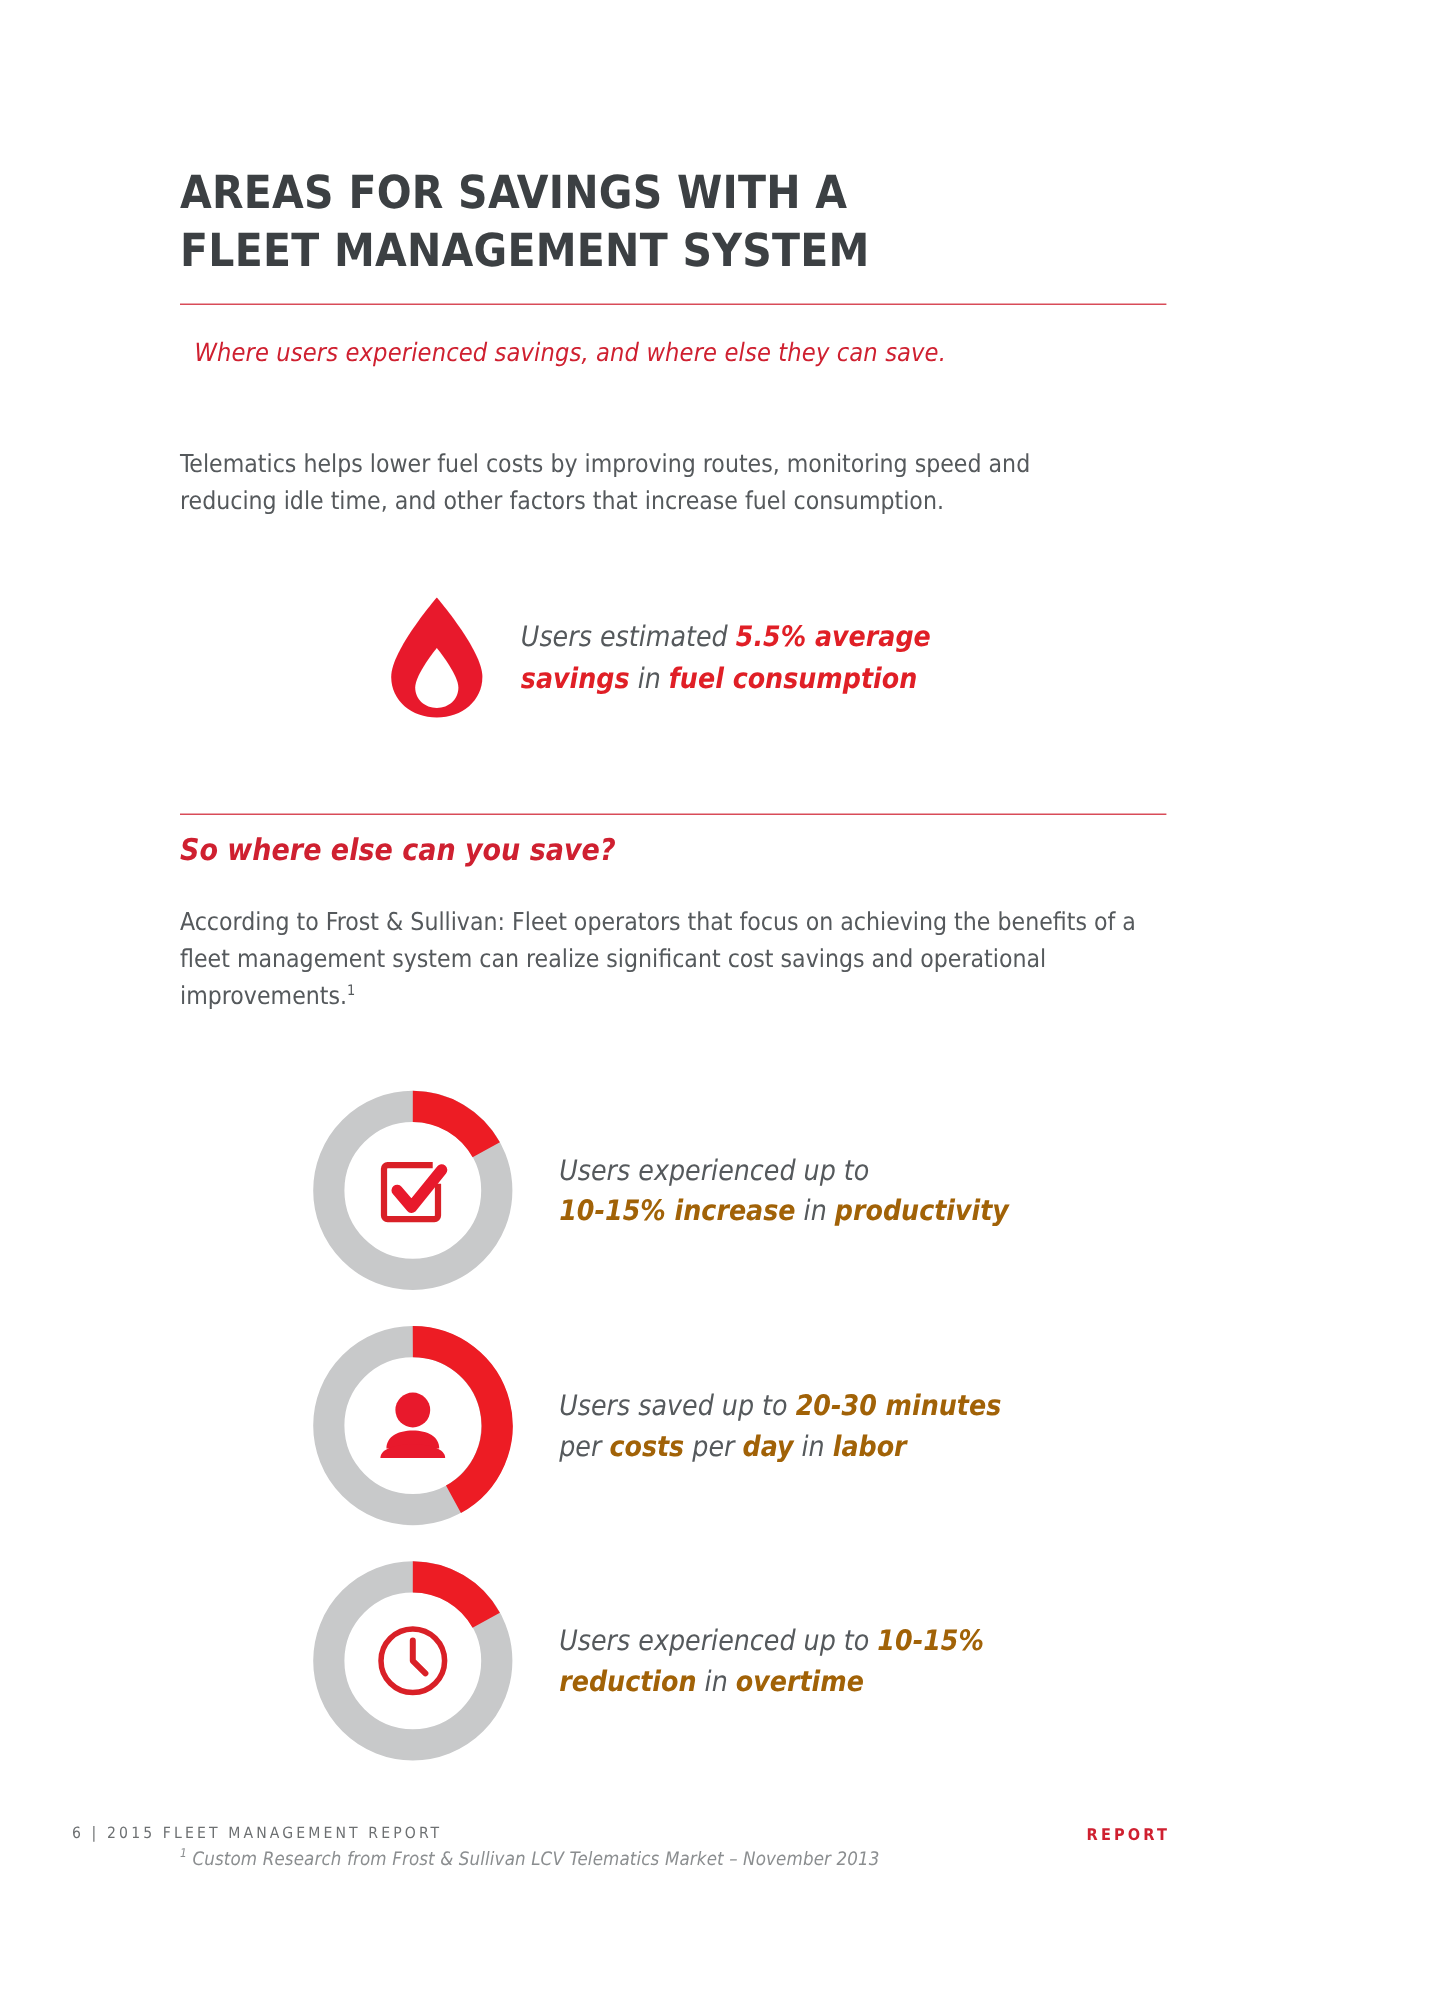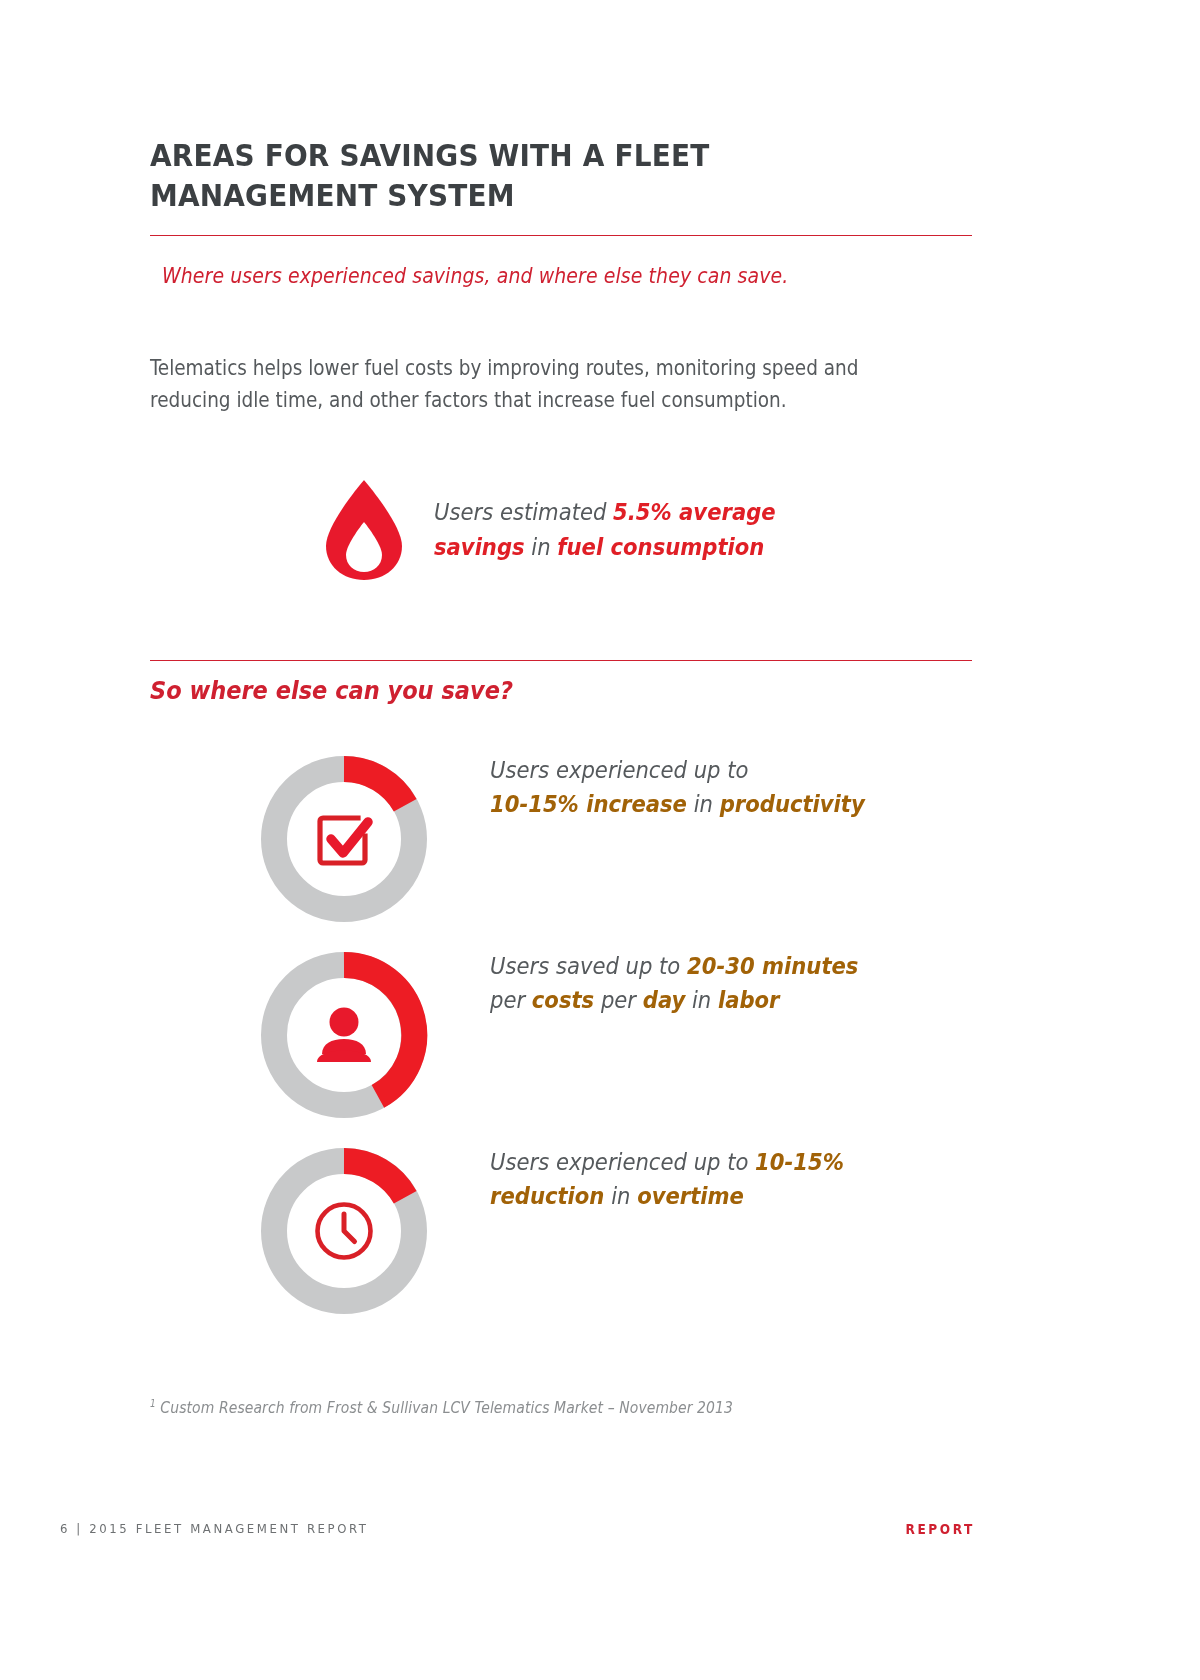--- a/index.html
+++ b/index.html
@@ -26,21 +26,21 @@
     position: absolute;
     left: 150px;
     top: 0;
     width: 822px;
   }
 
   
   .title {
     margin: 0;
     padding-top: 136px;
-    font-size: 31px;
+    font-size: 38px;
     line-height: 1.28;
     font-weight: 700;
     letter-spacing: 0.2px;
     color: #3c4043;
     font-stretch: condensed;
     max-width: 620px;
   }
 
   
   .rule {
@@ -114,24 +114,23 @@
     font-weight: 700;
     color: #cf2030;
   }
 
   
   .donuts {
     padding-top: 48px;
   }
   .donut-row {
     display: flex;
-    align-items: flex-start;
+    align-items: center;
     height: 196px;
     margin-left: 108px;
-    gap: 24px;
   }
   .donut {
     position: relative;
     width: 172px;
     height: 172px;
     flex: 0 0 auto;
   }
   .donut svg { display: block; }
   .donut-icon {
     position: absolute;
@@ -221,20 +220,21 @@
         <span>Users estimated </span><b>5.5% average</b>
         <br>
         <b>savings</b><i> in </i><b>fuel consumption</b>
       </div>
     </div>
 
     <hr class="rule rule-mid">
 
     <p class="section-q">So where else can you save?</p>
 
+    <p class="body-text p-frost"><span>According to Frost &amp; Sullivan: Fleet operators that focus on achieving the benefits of a fleet management system can realize significant cost savings and operational improvements.</span><sup class="fn">1</sup></p>
 
     <div class="donuts">
 
       <div class="donut-row">
         <div class="donut">
           <svg width="172" height="172" viewBox="0 0 172 172">
             <circle cx="86" cy="86" r="70" fill="none" stroke="#c8c9ca" stroke-width="26"></circle>
             <path d="M 86 16 A 70 70 0 0 1 147.2 52.2" fill="none" stroke="#ed1c24" stroke-width="26"></path>
           </svg>
           <div class="donut-icon">

